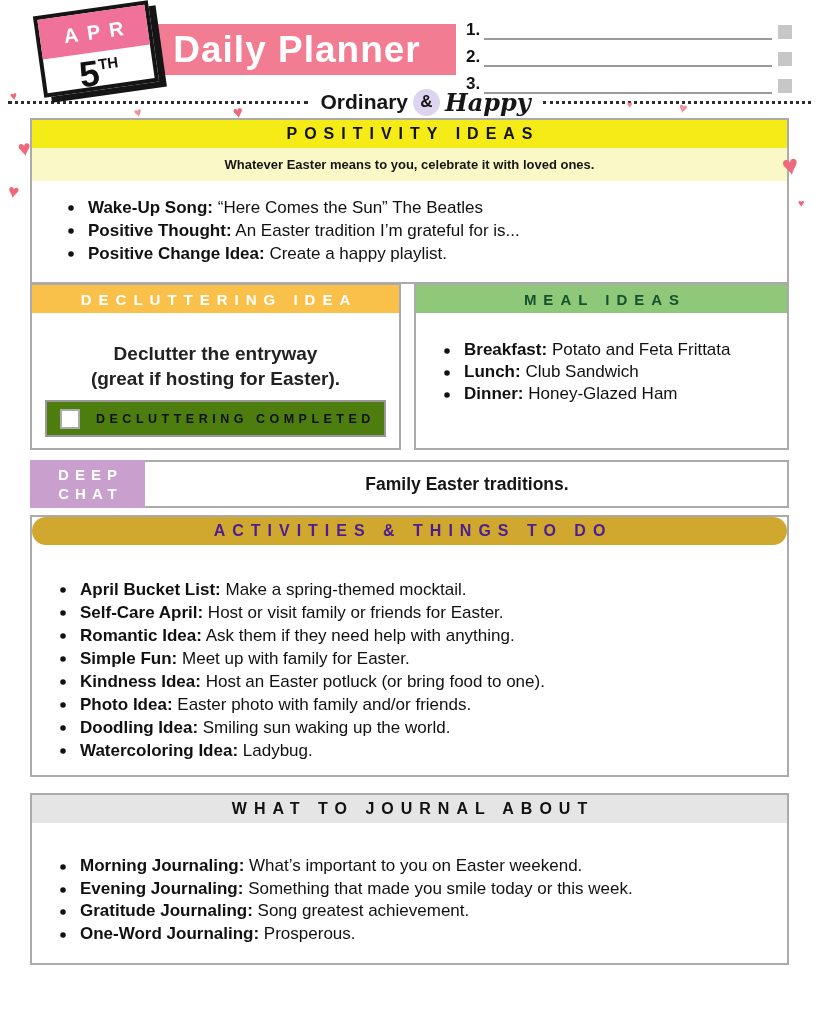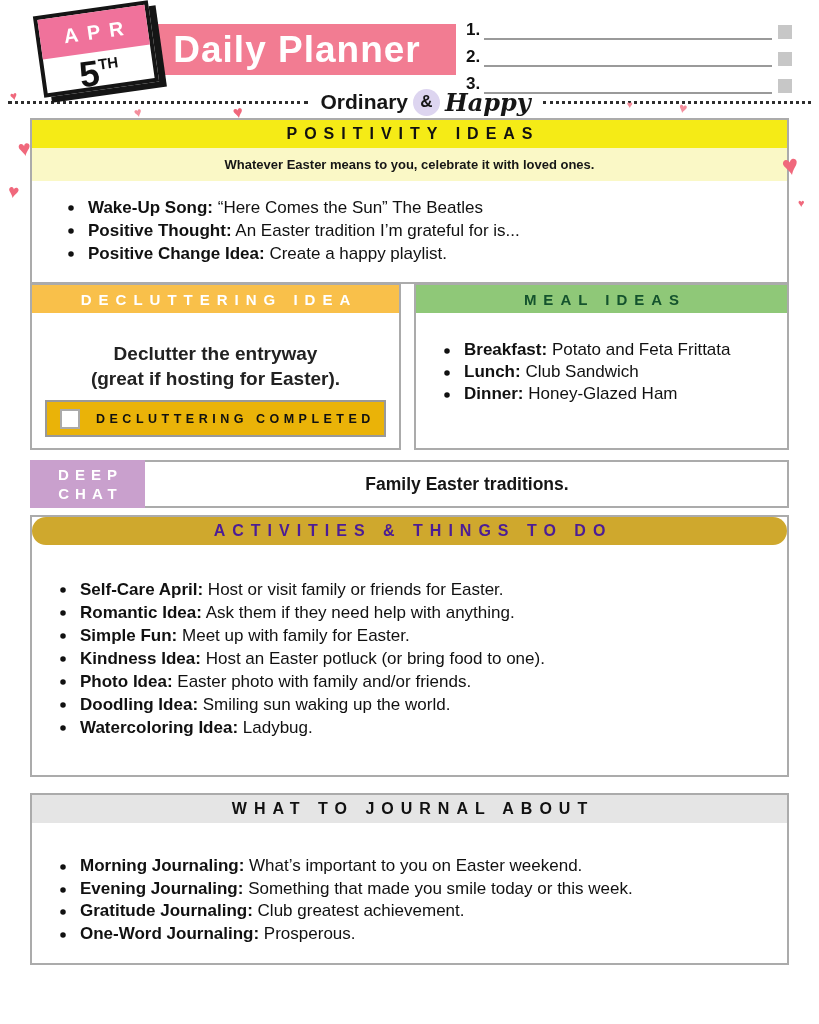--- a/index.html
+++ b/index.html
@@ -74,21 +74,21 @@
 
   
   .row-2col{ position:absolute; left:30px; top:283px; width:759px; display:flex; gap:13px;border-radius:10px; }
   .col-box{ height:167px; position:relative; }
   .col-left{ width:371px; }
   .col-right{ flex:1; }
   .dec-head{ background:#F9C04A; color:#fff; font-size:15px; }
   .dec-body{ text-align:center; font-weight:bold; font-size:19px; color:#222; margin-top:28px; line-height:25px; }
   .dec-check-row{
     position:absolute; left:13px; right:13px; bottom:11px; height:37px;
-    border:2px solid #999; display:flex; align-items:center; padding-left:13px; background:#eab308;text-align:center;
+    border:2px solid #999; display:flex; align-items:center; padding-left:13px; background:#4d7c0f;text-align:center;
   }
   .dec-checkbox{ width:20px; height:20px; border:2px solid #aaa; background:#fff; margin-right:16px; }
   .dec-check-label{ font-weight:bold; font-size:12.5px; letter-spacing:4.5px; color:#111; }
   .meal-head{ background:#8FC878; color:#14532d; font-size:15px; }
   .meal-body{ padding:26px 8px 0 20px; }
   .meal-body .li{ line-height:22px; }
 
   
   .deep-row{ position:absolute; left:30px; top:460px; width:759px; height:48px; }
   .deep-label{
@@ -230,20 +230,24 @@
       <span>DEEP</span>
       <span>CHAT</span>
     </div>
   </div>
 
   <div class="sec-activities boxed">
     <div class="sec-head act-head">ACTIVITIES &amp; THINGS TO DO</div>
     <div class="act-body">
       <div class="li">
           <span class="dot"></span>
+          <span><b>April Bucket List:</b> <span>Make a spring-themed mocktail.</span></span>
+        </div>
+      <div class="li">
+          <span class="dot"></span>
           <span><b>Self-Care April:</b> <span>Host or visit family or friends for Easter.</span></span>
         </div>
       <div class="li">
           <span class="dot"></span>
           <span><b>Romantic Idea:</b> <span>Ask them if they need help with anything.</span></span>
         </div>
       <div class="li">
           <span class="dot"></span>
           <span><b>Simple Fun:</b> <span>Meet up with family for Easter.</span></span>
         </div>
@@ -272,21 +276,21 @@
       <div class="li">
           <span class="dot"></span>
           <span><b>Morning Journaling:</b> <span>What’s important to you on Easter weekend.</span></span>
         </div>
       <div class="li">
           <span class="dot"></span>
           <span><b>Evening Journaling:</b> <span>Something that made you smile today or this week.</span></span>
         </div>
       <div class="li">
           <span class="dot"></span>
-          <span><b>Gratitude Journaling:</b> <span>Club greatest achievement.</span></span>
+          <span><b>Gratitude Journaling:</b> <span>Song greatest achievement.</span></span>
         </div>
       <div class="li">
           <span class="dot"></span>
           <span><b>One-Word Journaling:</b> <span>Prosperous.</span></span>
         </div>
     </div>
   </div>
 
 </div>
 

